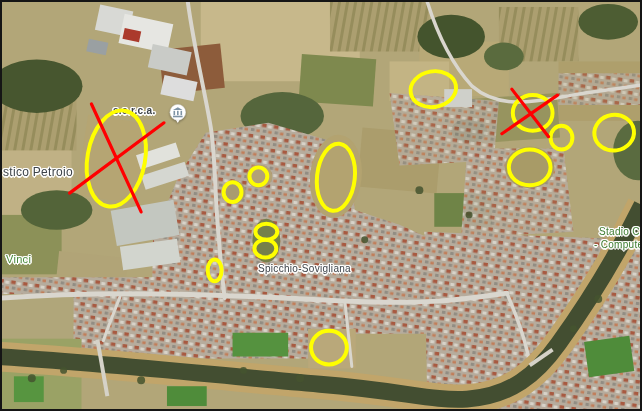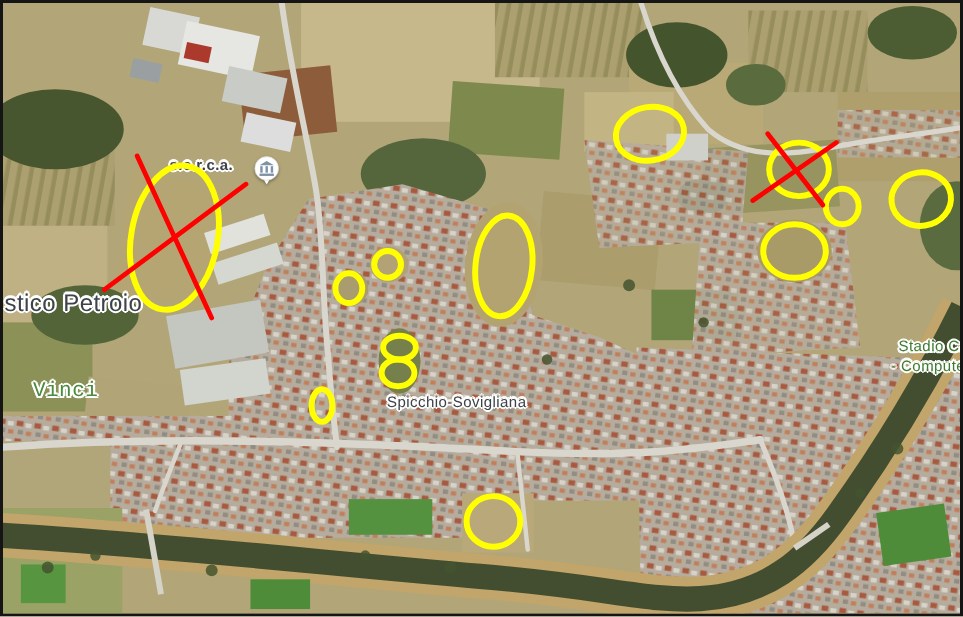--- a/index.html
+++ b/index.html
@@ -138,22 +138,22 @@
         <circle cx="420" cy="190" r="4"></circle>
       <circle cx="470" cy="215" r="3.5"></circle>
         <circle cx="600" cy="300" r="4"></circle>
       <circle cx="575" cy="330" r="3.5"></circle>
         <circle cx="365" cy="240" r="3.5"></circle>
     </g>
   </svg>
 
   <div class="layer">
       <span class="place-label" style="left: 111px; top: 104px; font-size: 10px; color: rgb(61, 67, 73); font-weight: 700;">s.e.r.c.a.</span>
-      <span class="place-label" style="left: 1px; top: 164px; font-size: 16px; color: rgb(61, 67, 73); margin-top: 29px;">stico Petroio</span>
-      <span class="place-label" style="left: 20px; top: 252px; font-size: 14px; color: rgb(74, 139, 61); font-family: Liberation Mono, monospace;">Vinci</span>
+      <span class="place-label" style="left: 1px; top: 164px; font-size: 12px; color: rgb(61, 67, 73);">stico Petroio</span>
+      <span class="place-label" style="left: 4px; top: 252px; font-size: 11px; color: rgb(74, 139, 61);">Vinci</span>
       <span class="place-label" style="left: 256px; top: 262px; font-size: 10px; color: rgb(61, 67, 73);">Spicchio-Sovigliana</span>
       <span class="place-label" style="left: 597px; top: 225px; font-size: 10px; color: rgb(62, 125, 49);">Stadio Ca</span>
       <span class="place-label" style="left: 592px; top: 238px; font-size: 10px; color: rgb(62, 125, 49);">- Compute</span>
     </div>
 
   <div class="poi">
     <svg width="18" height="20" viewBox="0 0 18 20">
       <path d="M6.5,15.2 L11,15.2 L8.8,19 Z" fill="#ffffff"></path>
       <circle cx="8.8" cy="8.3" r="7.9" fill="#ffffff" stroke="#d7d7d7" stroke-width="0.5"></circle>
       <g fill="#7e93a5">

